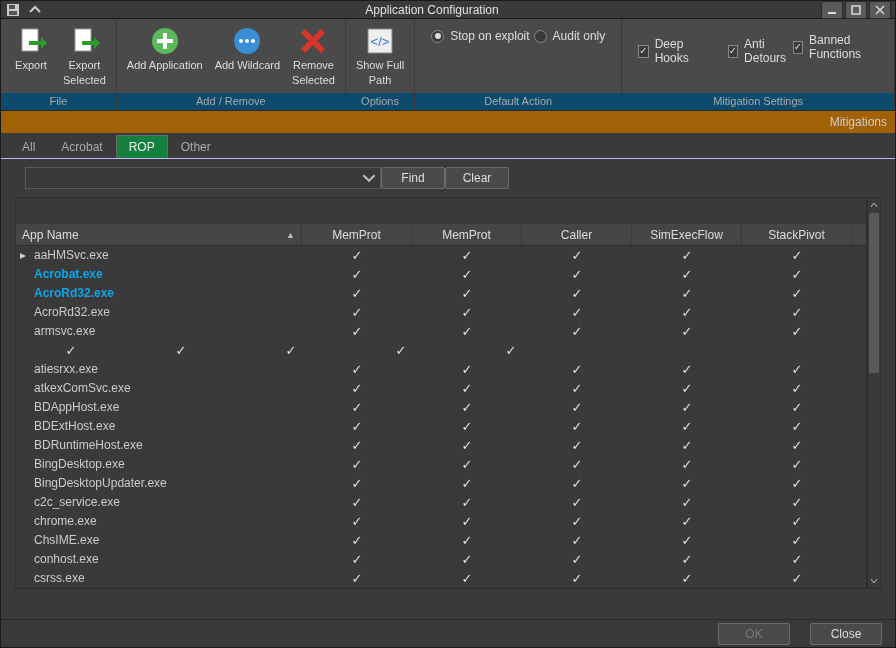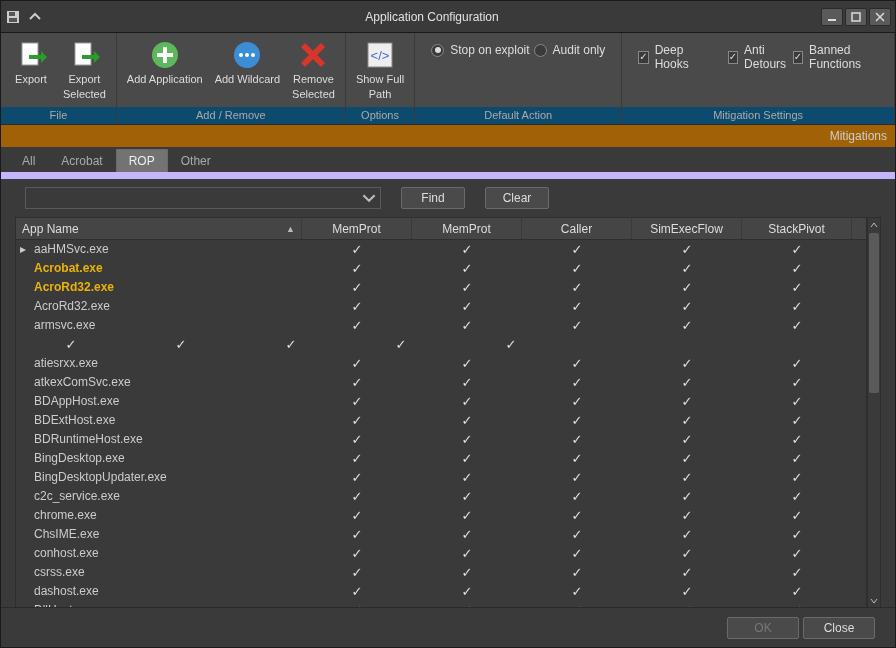--- a/index.html
+++ b/index.html
@@ -1,19 +1,19 @@
 <!DOCTYPE html>
 <html><head>
 <meta charset="utf-8">
 <style>
 * { margin: 0; padding: 0; box-sizing: border-box; font-family: "Segoe UI", Tahoma, sans-serif; }
 body { background: #2b2b2b; width: 896px; height: 648px; overflow: hidden; color: #d0d0d0; font-size: 12px; }
 
 
-.titlebar { height: 32px; background: #3a3a3a; display: flex; align-items: center; padding: 0 4px; border-bottom: 1px solid #1a1a1a; }
+.titlebar { height: 18px; background: #3a3a3a; display: flex; align-items: center; padding: 0 4px; border-bottom: 1px solid #1a1a1a; }
 .titlebar .tb-left { display: flex; gap: 6px; align-items: center; }
 .titlebar .tb-icon { width: 16px; height: 16px; display: flex; align-items: center; justify-content: center; }
 .titlebar .tb-title { flex: 1; text-align: center; color: #e0e0e0; font-size: 12px; }
 .titlebar .tb-right { display: flex; gap: 2px; }
 .titlebar .win-btn { width: 22px; height: 18px; background: #5a5a5a; border: 1px solid #2a2a2a; display: flex; align-items: center; justify-content: center; cursor: pointer; border-radius: 2px; }
 .titlebar .win-btn svg { width: 10px; height: 10px; }
 
 
 .ribbon { height: 92px; background: #4a4a4a; border-bottom: 1px solid #2a2a2a; display: flex; }
 .ribbon-group { display: flex; flex-direction: column; border-right: 1px solid #3a3a3a; }
@@ -22,60 +22,60 @@
 .rbtn { display: flex; flex-direction: column; align-items: center; justify-content: flex-start; width: auto; min-width: 48px; padding: 2px 4px; cursor: pointer; text-align: center; font-size: 11px; color: #ddd; line-height: 1.15; gap: 2px; }
 .rbtn .ricon { width: 32px; height: 32px; display: flex; align-items: center; justify-content: center; }
 .rbtn span { display: block; }
 
 .ribbon-vcol { display: flex; flex-direction: row; gap: 4px; padding: 6px 10px; }
 .rcheck, .rradio { display: flex; align-items: center; gap: 6px; cursor: pointer; font-size: 12px; color: #ddd; }
 .rcheck .box, .rradio .circ { width: 13px; height: 13px; display:flex; align-items:center; justify-content:center; border: 1px solid #888; background:#3a3a3a; }
 .rradio .circ { border-radius: 50%; }
 .rradio .circ.sel::after { content:""; width:6px; height:6px; background:#ddd; border-radius:50%; }
 .rcheck .box.sel::after { content:"✓"; font-size:10px; color:#ddd; line-height:1; }
-.ribbon-row { display:flex; gap:34px; }
+.ribbon-row { display:flex; gap:34px;margin-top:8px; }
 
 
 .section-header { padding: 4px 8px; background: #a16207; color: #ccc; font-size: 12px; text-align: right; }
 
 
-.tabs { display: flex; gap: 0; padding: 2px 8px 0; background: #3a3a3a; border-bottom: 7px solid #c4b5fd; }
+.tabs { display: flex; gap: 0; padding: 2px 8px 0; background: #3a3a3a; border-bottom: 1px solid #c4b5fd; }
 .tab { padding: 4px 12px; font-size: 12px; color: #aaa; cursor: pointer; border: 1px solid transparent; border-bottom: none; }
-.tab.active { background: #737373; color: #eee; border: 1px solid #6a6a6a; border-bottom: none; }
-
-
-.searchbar { display:flex; gap:20px; padding:8px 24px; align-items:center; }
+.tab.active { background: #15803d; color: #eee; border: 1px solid #6a6a6a; border-bottom: none; }
+
+
+.searchbar { display:flex; gap:0; padding:8px 24px; align-items:center; }
 .searchbar .combo { flex: 0 0 356px; height:22px; background:#3a3a3a; border:1px solid #5a5a5a; display:flex; align-items:center; justify-content:flex-end; padding-right:4px; }
 .searchbar .combo .dd { width:14px; height:14px; display:flex; align-items:center; justify-content:center; }
 .btn { min-width: 64px; height:22px; background:#4a4a4a; border:1px solid #6a6a6a; color:#ddd; font-size:12px; display:flex; align-items:center; justify-content:center; cursor:pointer; border-radius:2px; }
 .btn.disabled { color: #777; cursor:default; }
 
 
 .grid-wrap { position: relative; margin: 0 14px 0 14px; height: 392px; display:flex; }
 .grid { flex:1; overflow:hidden; border:1px solid #2e2e2e; }
-.ghead { display:flex; background:#454545; border-bottom:1px solid #2e2e2e; height:22px; align-items:flex-end; color:#ddd; font-size:12px; }
+.ghead { display:flex; background:#454545; border-bottom:1px solid #2e2e2e; height:22px; align-items:flex-end; color:#ddd; font-size:12px;margin-top:26px; }
 .ghead .gh { padding: 0 6px; border-right:1px solid #3a3a3a; display:flex; align-items:center; height:100%; }
 .gbody { height: calc(100% - 22px); overflow:hidden; }
 .grow { display:flex; height:19px; align-items:center; border-bottom:1px solid #3a3a3a; }
 .grow .gc { padding:0 6px; display:flex; align-items:center; height:100%; font-size:12px; color:#ccc; }
 .grow .gc.name { padding-left: 18px; }
-.grow.bold .gc.name { font-weight: bold; color:#eab308; }
+.grow.bold .gc.name { font-weight: bold; color:#0ea5e9; }
 .chk { color:#e0e0e0; font-size:13px; }
 
 .col-name { width: 286px; }
 .col-c { width: 110px; justify-content:center; }
 .col-name .sortico { margin-left:auto; font-size:9px; color:#bbb; }
 
 .scrollbar { width:14px; background:#3a3a3a; border:1px solid #2e2e2e; display:flex; flex-direction:column; }
 .scrollbar .arrow { height:14px; display:flex; align-items:center; justify-content:center; cursor:pointer; }
 .scrollbar .thumb { flex:0 0 160px; background:#5a5a5a; margin:1px; border-radius:2px; cursor:pointer; }
 .scrollbar .track { flex:1; }
 
 
-.footer { position:absolute; bottom:0; left:0; right:0; height:40px; display:flex; align-items:center; justify-content:flex-end; gap:4px; padding:0 20px; border-top:1px solid #2a2a2a; background:#3a3a3a; }
+.footer { position:absolute; bottom:0; left:0; right:0; height:28px; display:flex; align-items:center; justify-content:flex-end; gap:20px; padding:0 13px; border-top:1px solid #2a2a2a; background:#3a3a3a; }
 .footer .btn { min-width:72px; }
 
 .window { position:relative; width:896px; height:648px; background:#3a3a3a; border:1px solid #1a1a1a; }
 </style>
 </head>
 <body>
 
 <div class="window">
 
   <div class="titlebar">

